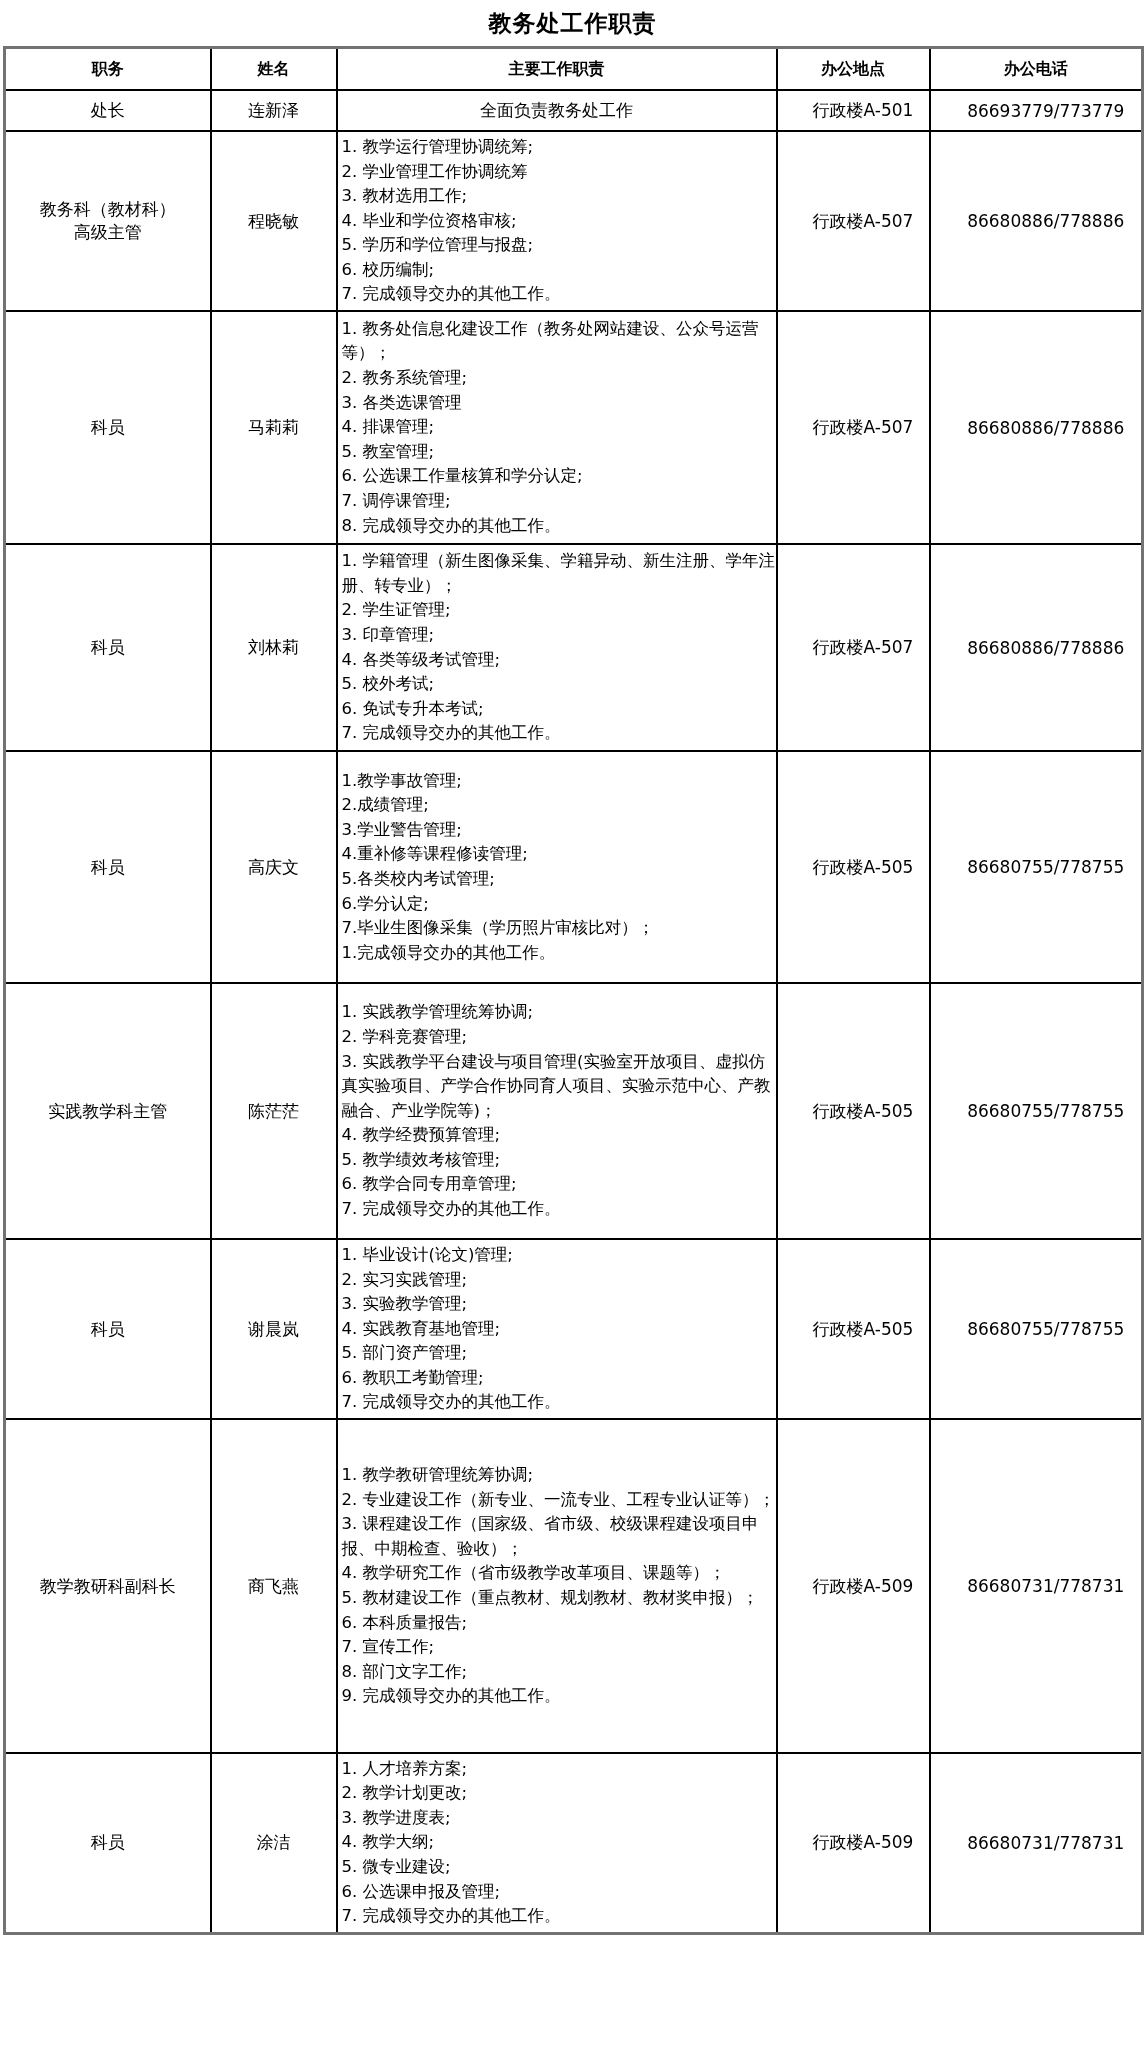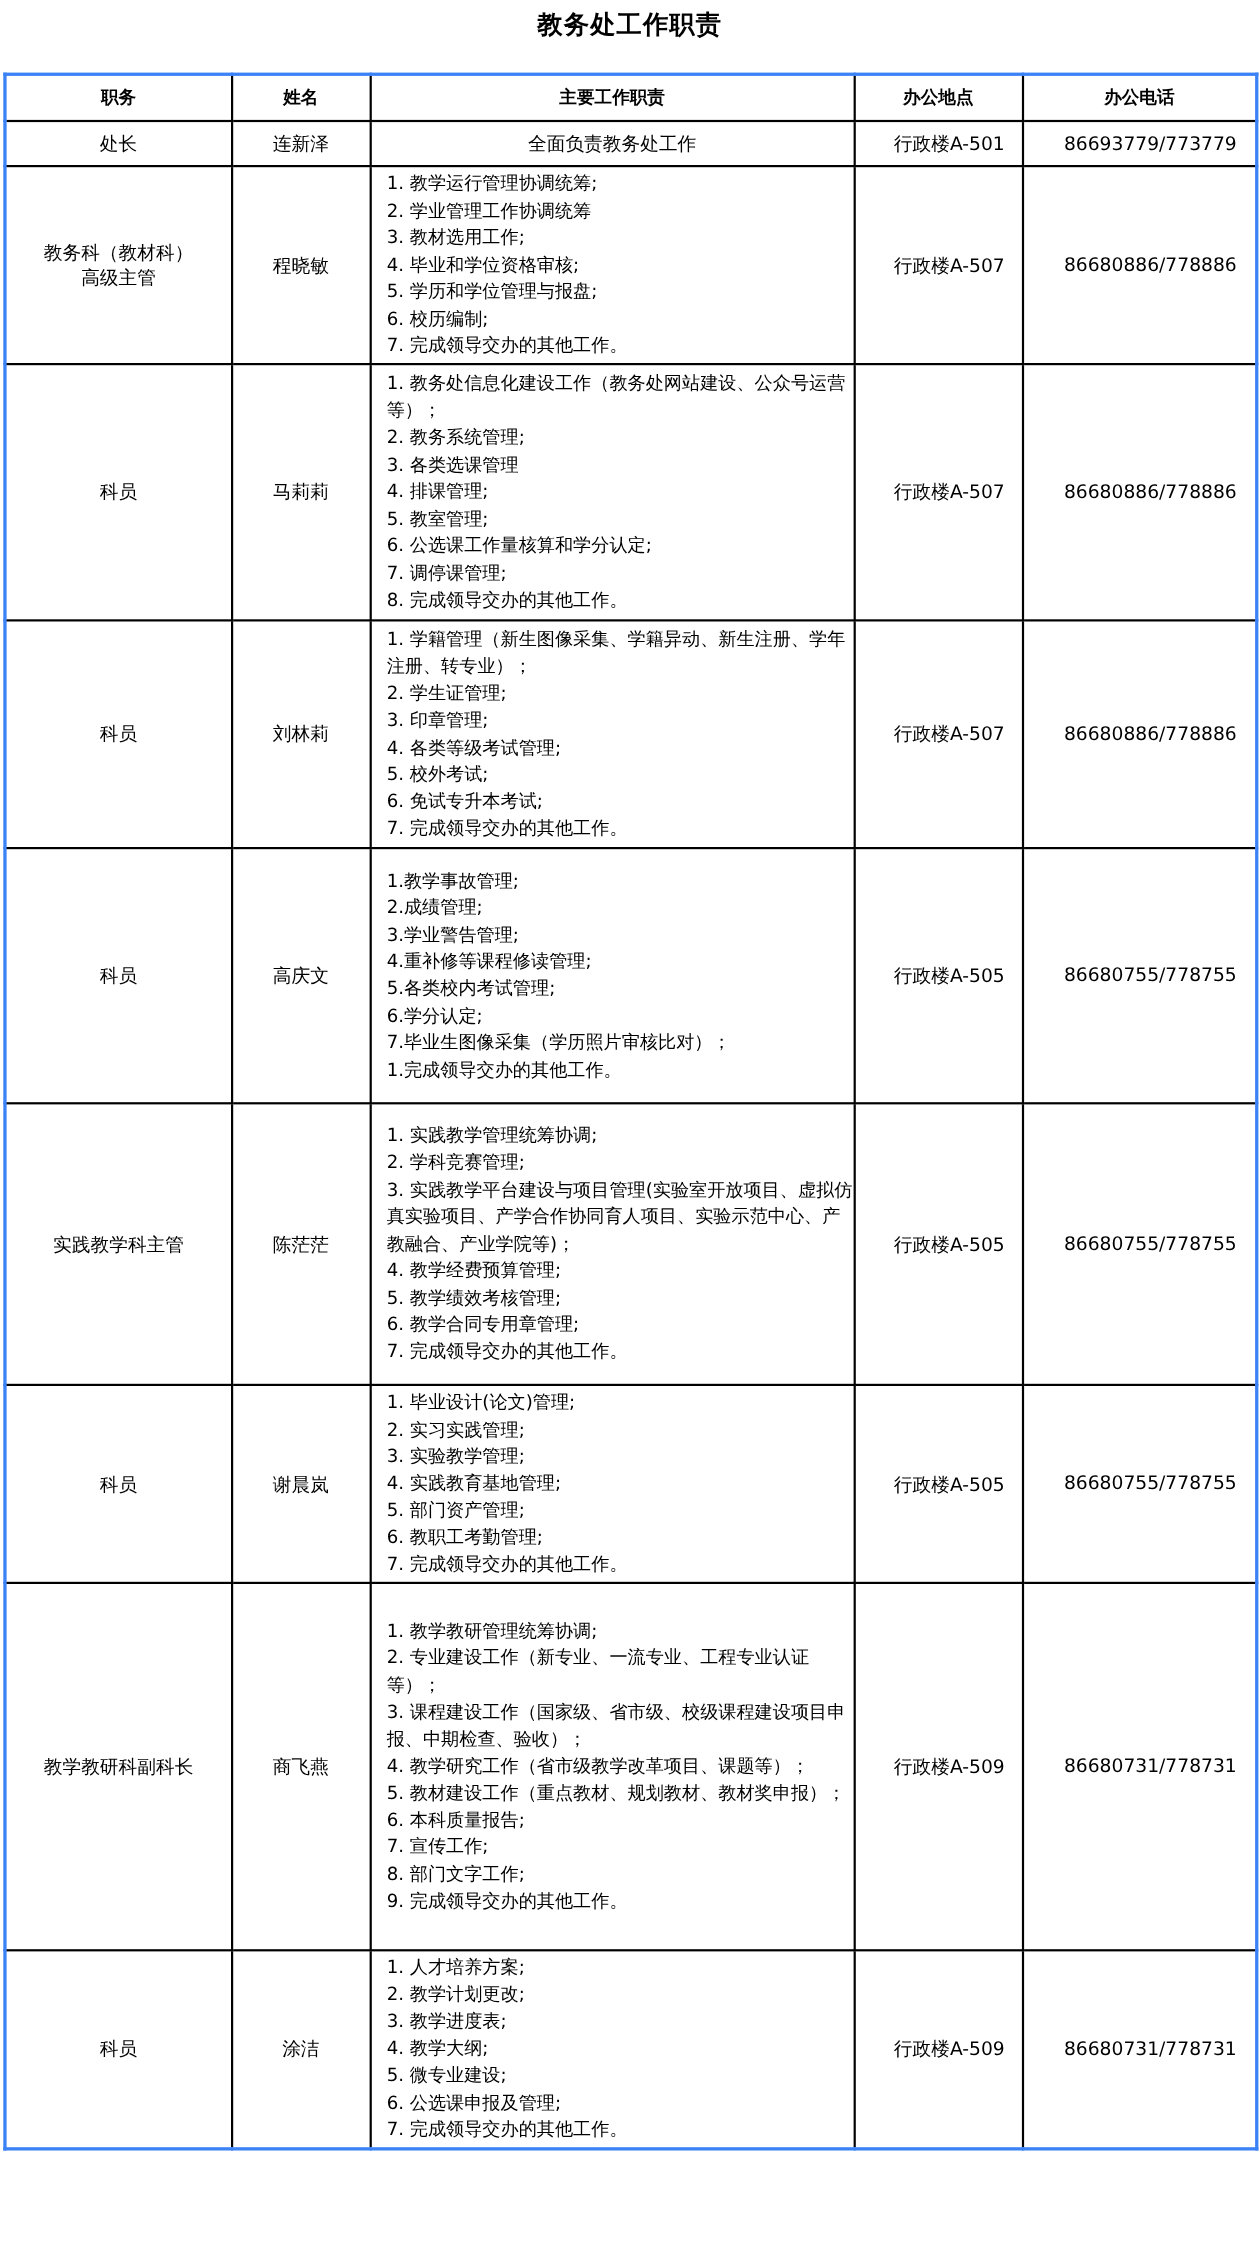--- a/index.html
+++ b/index.html
@@ -2,27 +2,27 @@
 <html><head>
 <meta charset="utf-8">
 <style>
   html, body { margin:0; padding:0; background:#ffffff; }
   body { width:1145px; height:2047px; position:relative; overflow:hidden;
          font-family:"DejaVu Sans", "Liberation Sans", sans-serif; color:#000; }
   .title { position:absolute; left:0; top:6px; width:1145px; text-align:center;
            font-family:"DejaVu Serif", "Liberation Serif", serif; font-weight:bold;
            font-size:23px; line-height:34px; letter-spacing:1px; }
   table { position:absolute; left:3px; top:46px; width:1138px; border-collapse:collapse;
-          table-layout:fixed; border:3px solid #3b82f6;margin-top:20px; }
+          table-layout:fixed; border:3px solid #737373; }
   col.c1 { width:206px; } col.c2 { width:126px; } col.c3 { width:440px; }
   col.c4 { width:153px; } col.c5 { width:213px; }
   th, td { border:2px solid #000; padding:0; vertical-align:middle; text-align:center;
            font-size:17px; font-weight:normal; }
   th { font-family:"DejaVu Serif", "Liberation Serif", serif; font-weight:bold; font-size:16px; height:40px; }
-  td.duty { text-align:left; padding-left:14px; }
+  td.duty { text-align:left; padding-left:4px; }
   .list { display:block; line-height:24.6px; font-size:16.5px; white-space:normal; }
   .list div { margin:0; }
   .sub { line-height:29px; }
   .subtop { border-bottom:1px solid #d8d8d8; }
   .phone, .loc { font-size:17px;padding-left:20px; }
   .r-head { height:42px; }
 </style>
 </head>
 <body>
 

